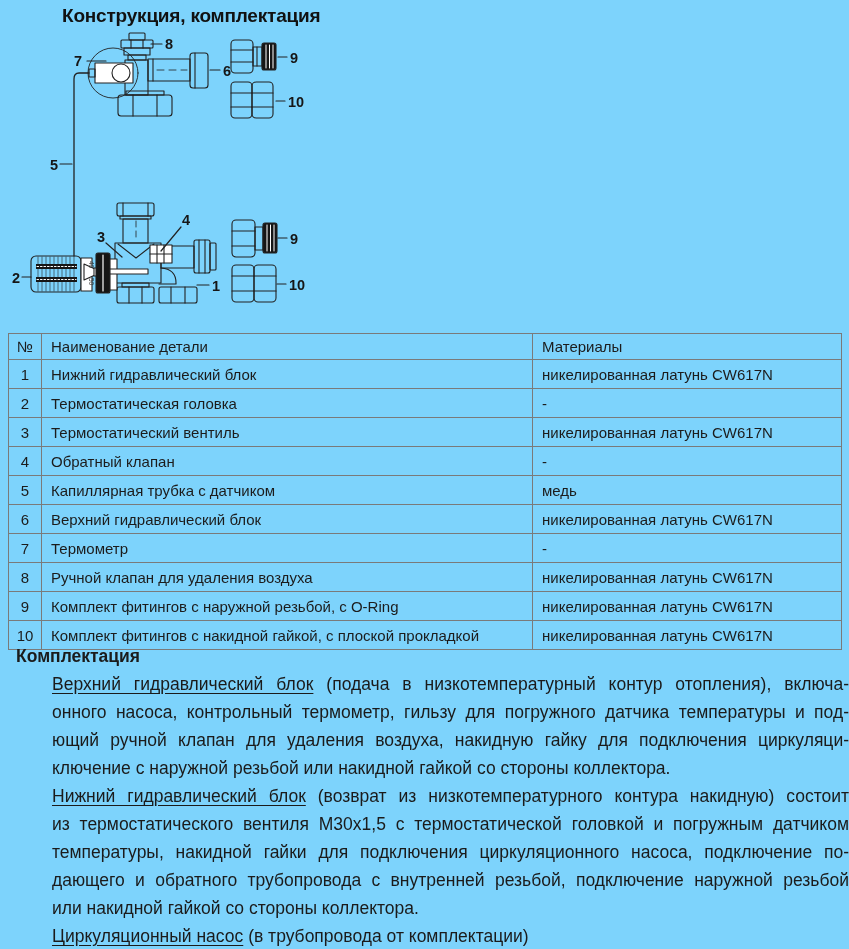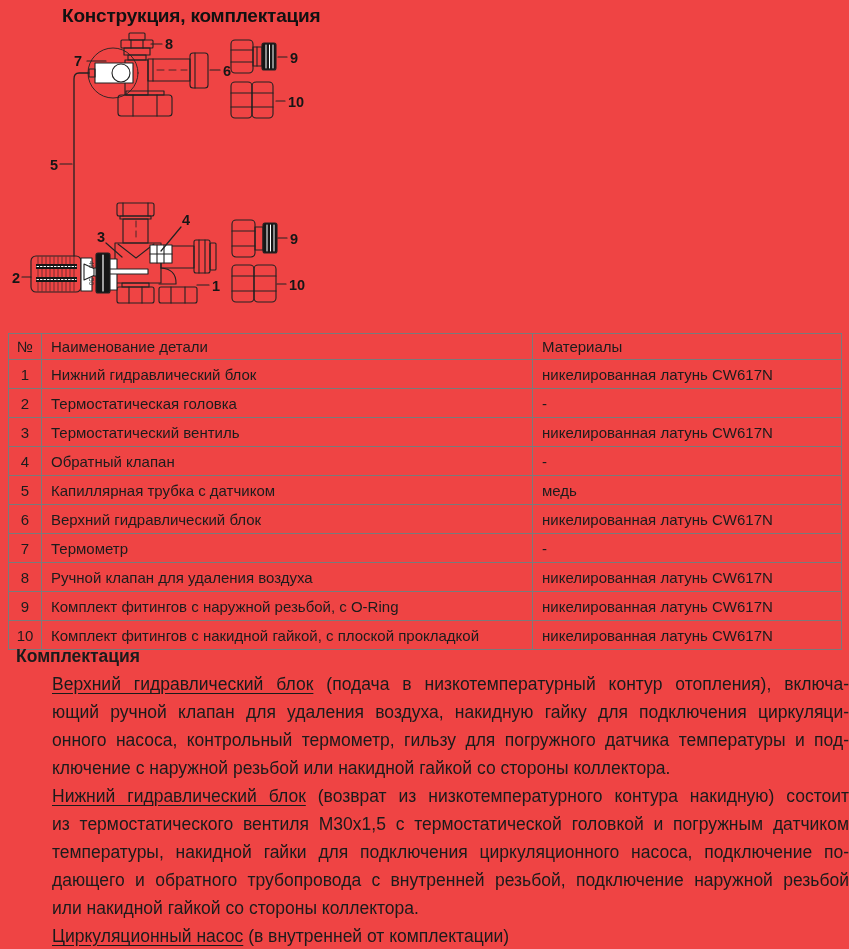--- a/index.html
+++ b/index.html
@@ -1,17 +1,17 @@
 <!DOCTYPE html>
 <html><head>
 <meta charset="utf-8">
 <style>
   html,body{margin:0;padding:0;background:#fff;}
   .page{
-    position:relative;width:849px;height:949px;background:#ef4444;overflow:hidden;
+    position:relative;width:849px;height:949px;background:#7dd3fc;overflow:hidden;
     font-family:"Liberation Sans",sans-serif;color:#1b1b1b;
   }
   .title{
     position:absolute;left:62px;top:5px;font-size:19px;font-weight:bold;
     letter-spacing:-0.2px;color:#111;
   }
   svg.diagram{position:absolute;left:0;top:0;}
   svg.diagram text{
     font-family:"Liberation Sans",sans-serif;font-weight:bold;font-size:14.5px;fill:#161616;
   }
@@ -272,25 +272,25 @@
           <td>Комплект фитингов с накидной гайкой, с плоской прокладкой</td>
           <td>никелированная латунь CW617N</td>
         </tr>
       </tbody>
   </table>
 
   <div class="section">
     <div class="heading">Комплектация</div>
     <div id="paragraphs">
         <div class="line j"><span class="u">Верхний гидравлический блок</span><span> (подача в низкотемпературный контур отопления), включа-</span></div>
+        <div class="line j"><span>онного насоса, контрольный термометр, гильзу для погружного датчика температуры и под-</span></div>
         <div class="line j"><span>ющий ручной клапан для удаления воздуха, накидную гайку для подключения циркуляци-</span></div>
-        <div class="line j"><span>онного насоса, контрольный термометр, гильзу для погружного датчика температуры и под-</span></div>
         <div class="line"><span>ключение с наружной резьбой или накидной гайкой со стороны коллектора.</span></div>
         <div class="line j"><span class="u">Нижний гидравлический блок</span><span> (возврат из низкотемпературного контура накидную) состоит</span></div>
         <div class="line j"><span>из термостатического вентиля М30х1,5 с термостатической головкой и погружным датчиком</span></div>
         <div class="line j"><span>температуры, накидной гайки для подключения циркуляционного насоса, подключение по-</span></div>
         <div class="line j"><span>дающего и обратного трубопровода с внутренней резьбой, подключение наружной резьбой</span></div>
         <div class="line"><span>или накидной гайкой со стороны коллектора.</span></div>
-        <div class="line"><span class="u">Циркуляционный насос</span><span> (в внутренней от комплектации)</span></div>
+        <div class="line"><span class="u">Циркуляционный насос</span><span> (в трубопровода от комплектации)</span></div>
       </div>
   </div>
 
 </div>
 
 </body></html>

